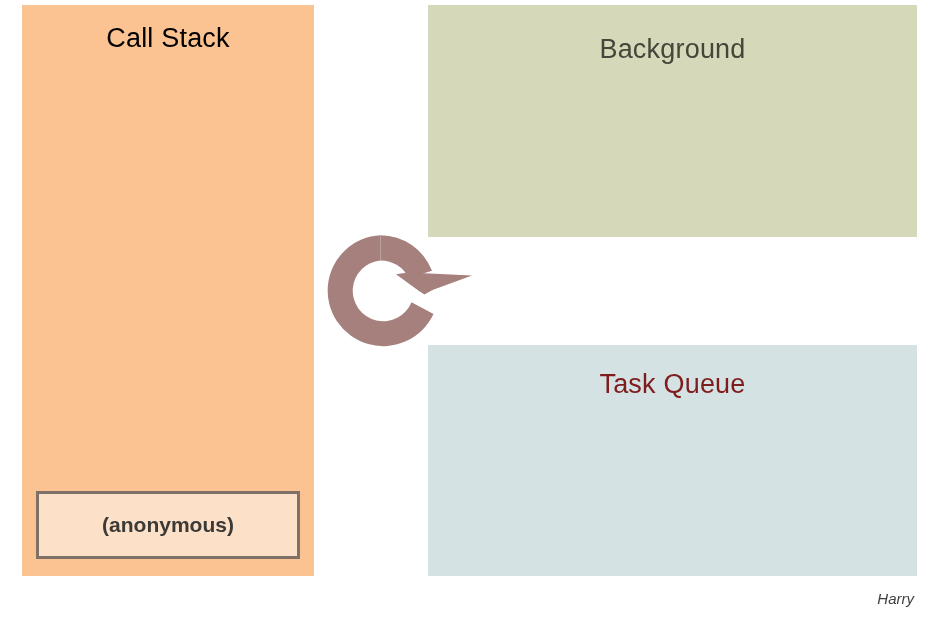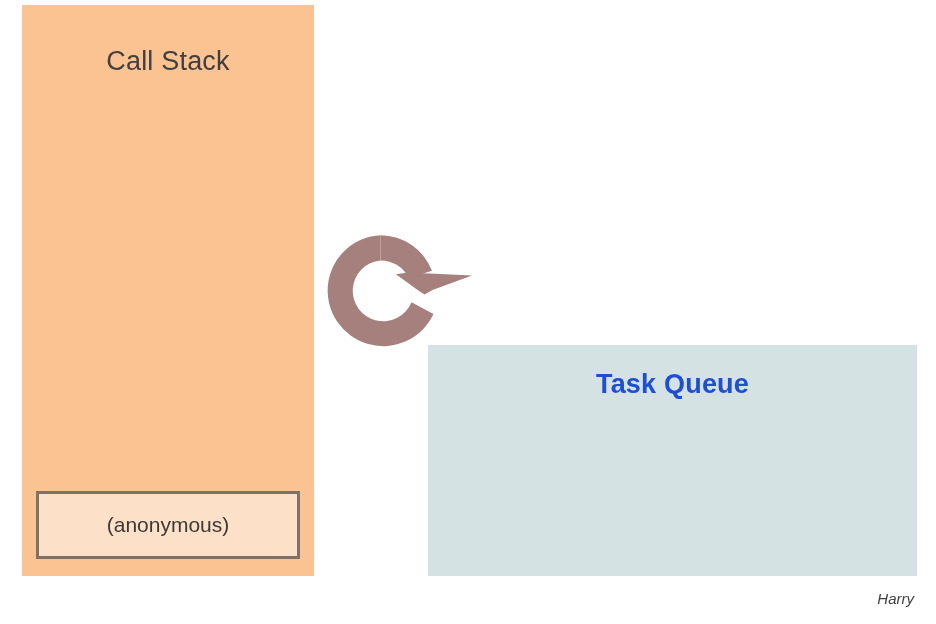--- a/index.html
+++ b/index.html
@@ -40,42 +40,43 @@
 
   
   #call-stack {
     left: 22px;
     top: 5px;
     width: 292px;
     height: 571px;
     background: #FBC292;
   }
   #call-stack .panel-title {
-    top: 42px;
-    color: #404040;
+    top: 19px;
+    color: #000000;
   }
 
   
   #stack-frame {
     position: absolute;
     left: 36px;
     top: 491px;
     width: 264px;
     height: 68px;
     box-sizing: border-box;
     background: #FDE0C8;
     border: 3px solid #7F7068;
     display: flex;
     align-items: center;
     justify-content: center;
   }
   #stack-frame .frame-label {
     font-size: 21px;
     color: #3b3a36;
     white-space: nowrap;
+    font-weight: bold;
   }
 
   
   #background-panel {
     left: 428px;
     top: 5px;
     width: 489px;
     height: 232px;
     background: #D6D8BA;
   }
@@ -87,22 +88,21 @@
   
   #task-queue-panel {
     left: 428px;
     top: 345px;
     width: 489px;
     height: 231px;
     background: #D5E2E4;
   }
   #task-queue-panel .panel-title {
     top: 25px;
-    color: #1d4ed8;
-    font-weight: bold;
+    color: #7f1d1d;
   }
 
   
   #event-loop-icon {
     position: absolute;
     left: 320px;
     top: 228px;
     width: 160px;
     height: 128px;
   }
@@ -129,20 +129,23 @@
 <div id="canvas">
 
   <div id="call-stack" class="panel">
     <div class="panel-title">Call Stack</div>
   </div>
 
   <div id="stack-frame">
     <span class="frame-label">(anonymous)</span>
   </div>
 
+  <div id="background-panel" class="panel">
+    <div class="panel-title">Background</div>
+  </div>
 
   <div id="task-queue-panel" class="panel">
     <div class="panel-title">Task Queue</div>
   </div>
 
   <div id="event-loop-icon">
     <svg viewBox="0 0 160 128" xmlns="http://www.w3.org/2000/svg">
       <g fill="#A5807D">
 
         <path d="M 60.5 7.2

